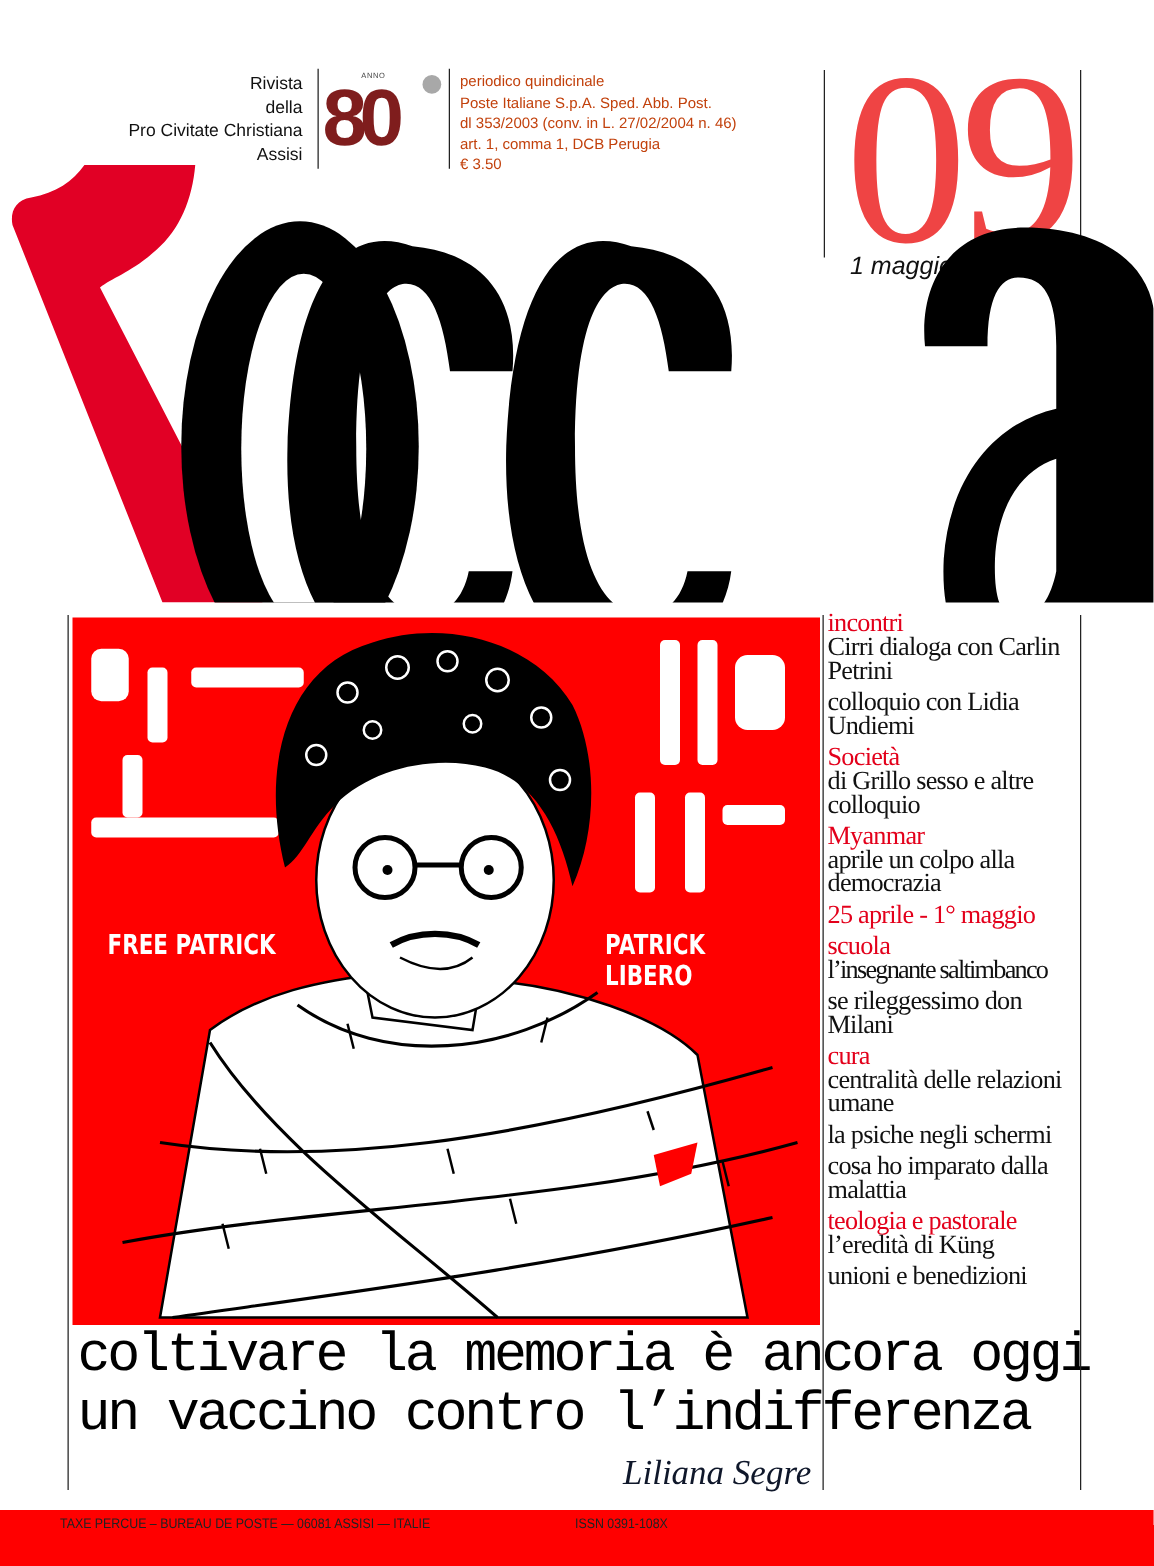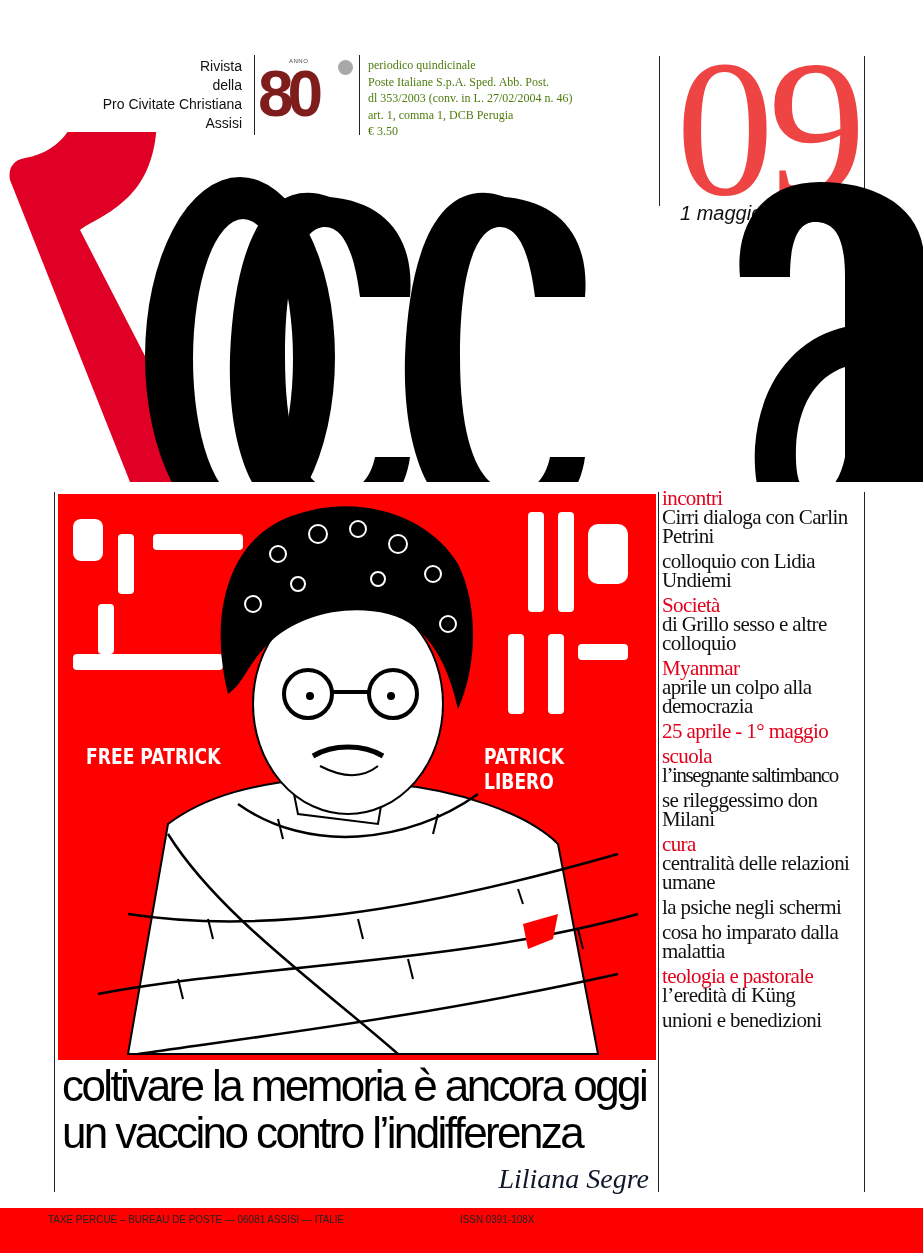--- a/index.html
+++ b/index.html
@@ -5,35 +5,35 @@
   html, body { margin:0; padding:0; background:#ffffff; }
   body { width:923px; height:1253px; position:relative; overflow:hidden; font-family:"Liberation Sans", sans-serif; }
 
   
   .pub-lines { position:absolute; left:60px; top:57px; width:182px; text-align:right; font-family:"Liberation Sans", sans-serif; font-size:14px; line-height:19px; color:#111; }
   .vline { position:absolute; background:#222; width:1px; }
   .anniv { position:absolute; left:258px; top:56px; width:96px; height:78px; }
   .anniv .num { position:absolute; left:0; top:-4px; font-family:"Liberation Sans", sans-serif; font-weight:bold; font-size:64px; line-height:84px; color:#7f1d1d; letter-spacing:-6px; }
   .anniv .deg { position:absolute; left:80px; top:4px; width:15px; height:15px; border-radius:50%; background:#a8a8a8; }
   .anniv .anno { position:absolute; left:31px; top:2px; font-size:6px; color:#444; letter-spacing:0.5px; }
-  .postal { position:absolute; left:368px; top:57px; font-family:Liberation Serif, serif; font-size:12px; line-height:16.5px; color:#4d7c0f; }
+  .postal { position:absolute; left:368px; top:57px; font-family:Liberation Sans, sans-serif; font-size:12px; line-height:16.5px; color:#c2410c; }
   .issue-num { position:absolute; left:676px; top:30px; font-family:"Liberation Serif", serif; font-size:196px; line-height:196px; color:#ef4444; letter-spacing:-6px; }
   .issue-date { position:absolute; left:680px; top:202px; font-family:"Liberation Sans", sans-serif; font-style:italic; font-size:20px; color:#111; }
 
   
   .masthead { position:absolute; left:0; top:132px; width:923px; height:350px; }
 
   
   .cover { position:absolute; left:58px; top:494px; width:598px; height:566px; background:#ff0000; overflow:hidden; }
   .cover svg { position:absolute; left:0; top:0; }
   .free-left { position:absolute; left:28px; top:250px; font-family:"DejaVu Sans", sans-serif; font-weight:bold; font-size:22px; color:#fff; transform:scaleX(0.78); transform-origin:left; letter-spacing:0px; }
   .free-right { position:absolute; left:426px; top:250px; font-family:"DejaVu Sans", sans-serif; font-weight:bold; font-size:22px; color:#fff; transform:scaleX(0.78); transform-origin:left; }
 
   
-  .headline { position:absolute; left:62px; top:1062px; width:600px; font-family:Liberation Sans, sans-serif; font-size:44px; line-height:47px; color:#000; letter-spacing:-2.6px; white-space:nowrap; }
+  .headline { position:absolute; left:62px; top:1062px; width:600px; font-family:Liberation Mono, monospace; font-size:44px; line-height:47px; color:#000; letter-spacing:-2.6px; white-space:nowrap; }
   .author { position:absolute; right:274px; top:1163px; font-family:Liberation Serif, serif; font-style:italic; font-size:28px; color:#0f172a; }
 
   
   .toc { position:absolute; left:662px; top:489px; width:200px; font-family:"Liberation Serif", serif; color:#111; }
   .toc .sec { margin-bottom:6px; }
   .toc .cat { color:#e3001b; font-size:21px; line-height:19px; letter-spacing:-0.6px; }
   .toc .item { font-size:21px; line-height:19px; letter-spacing:-0.6px; margin-bottom:6px; }
   .toc .item:last-child { margin-bottom:0; }
 
   

